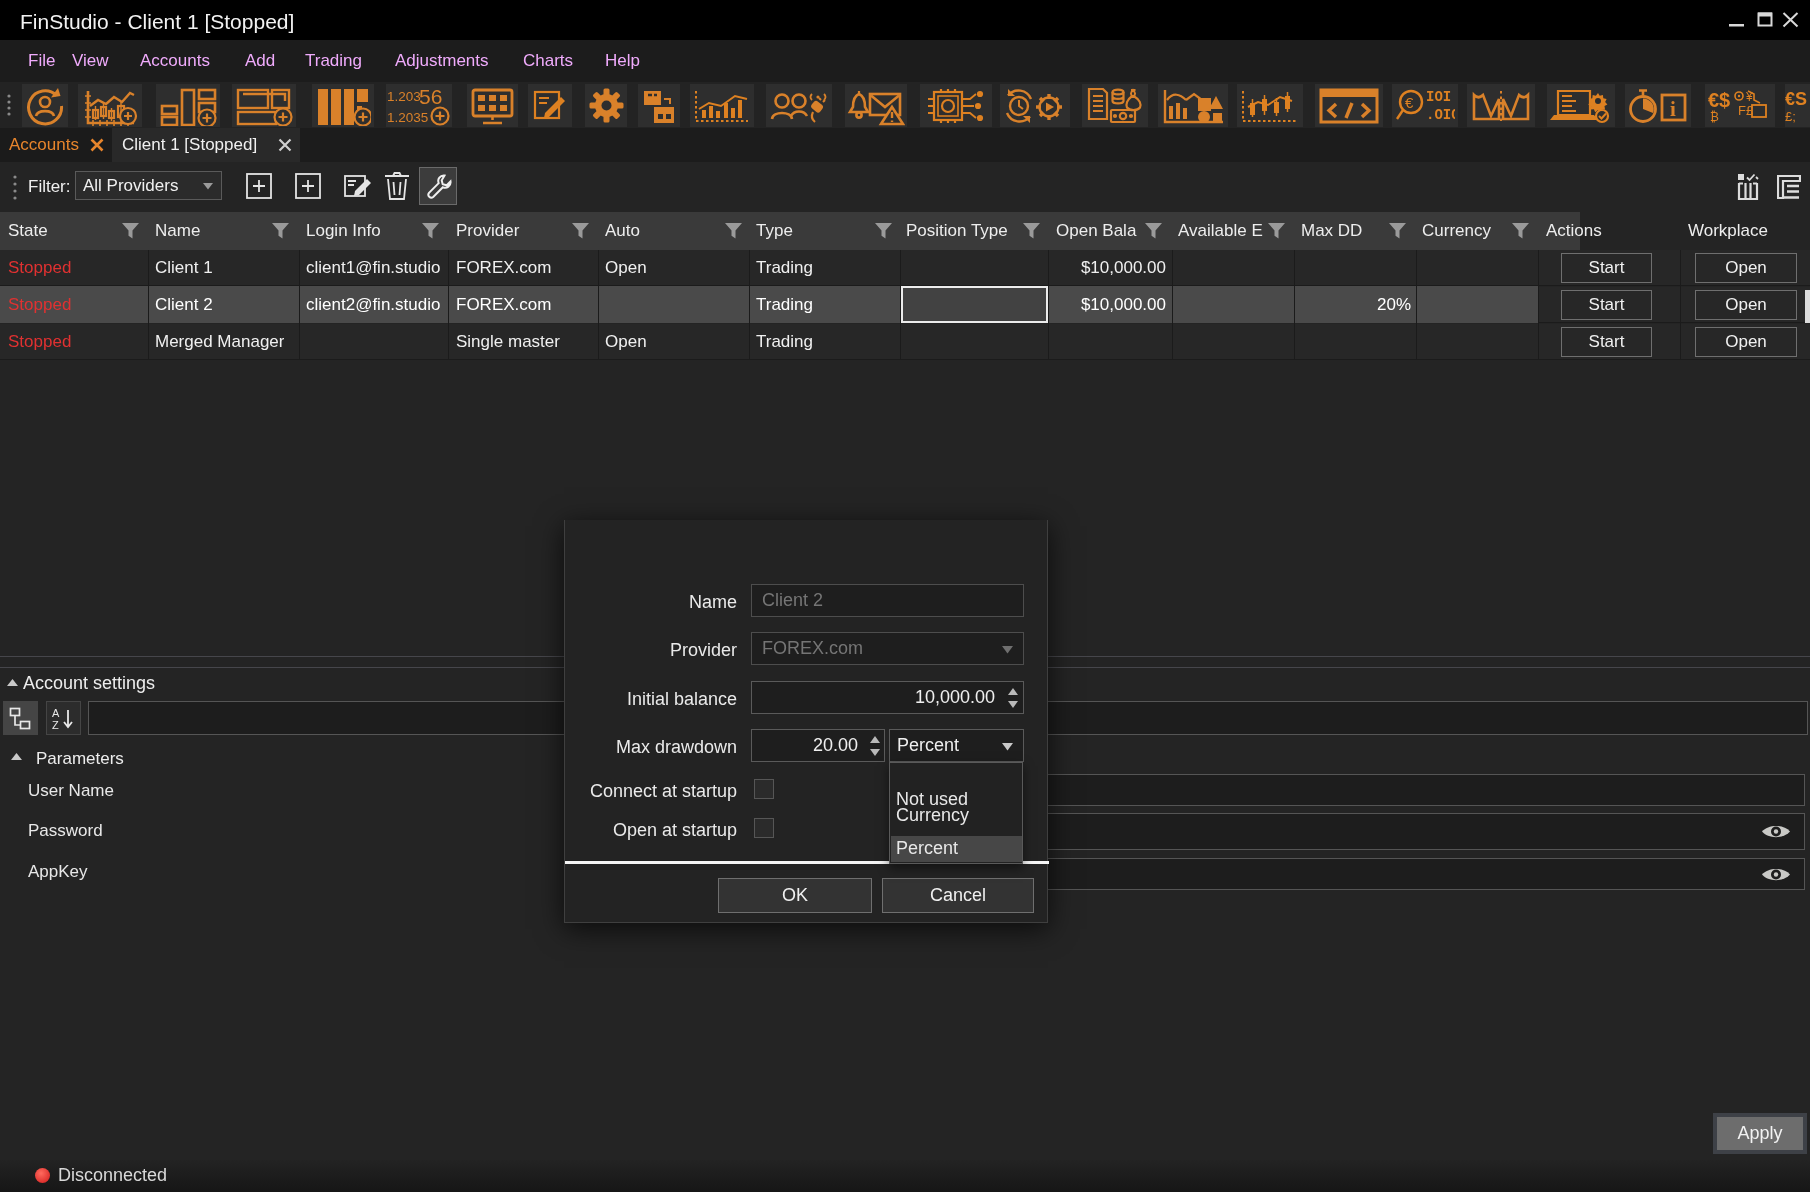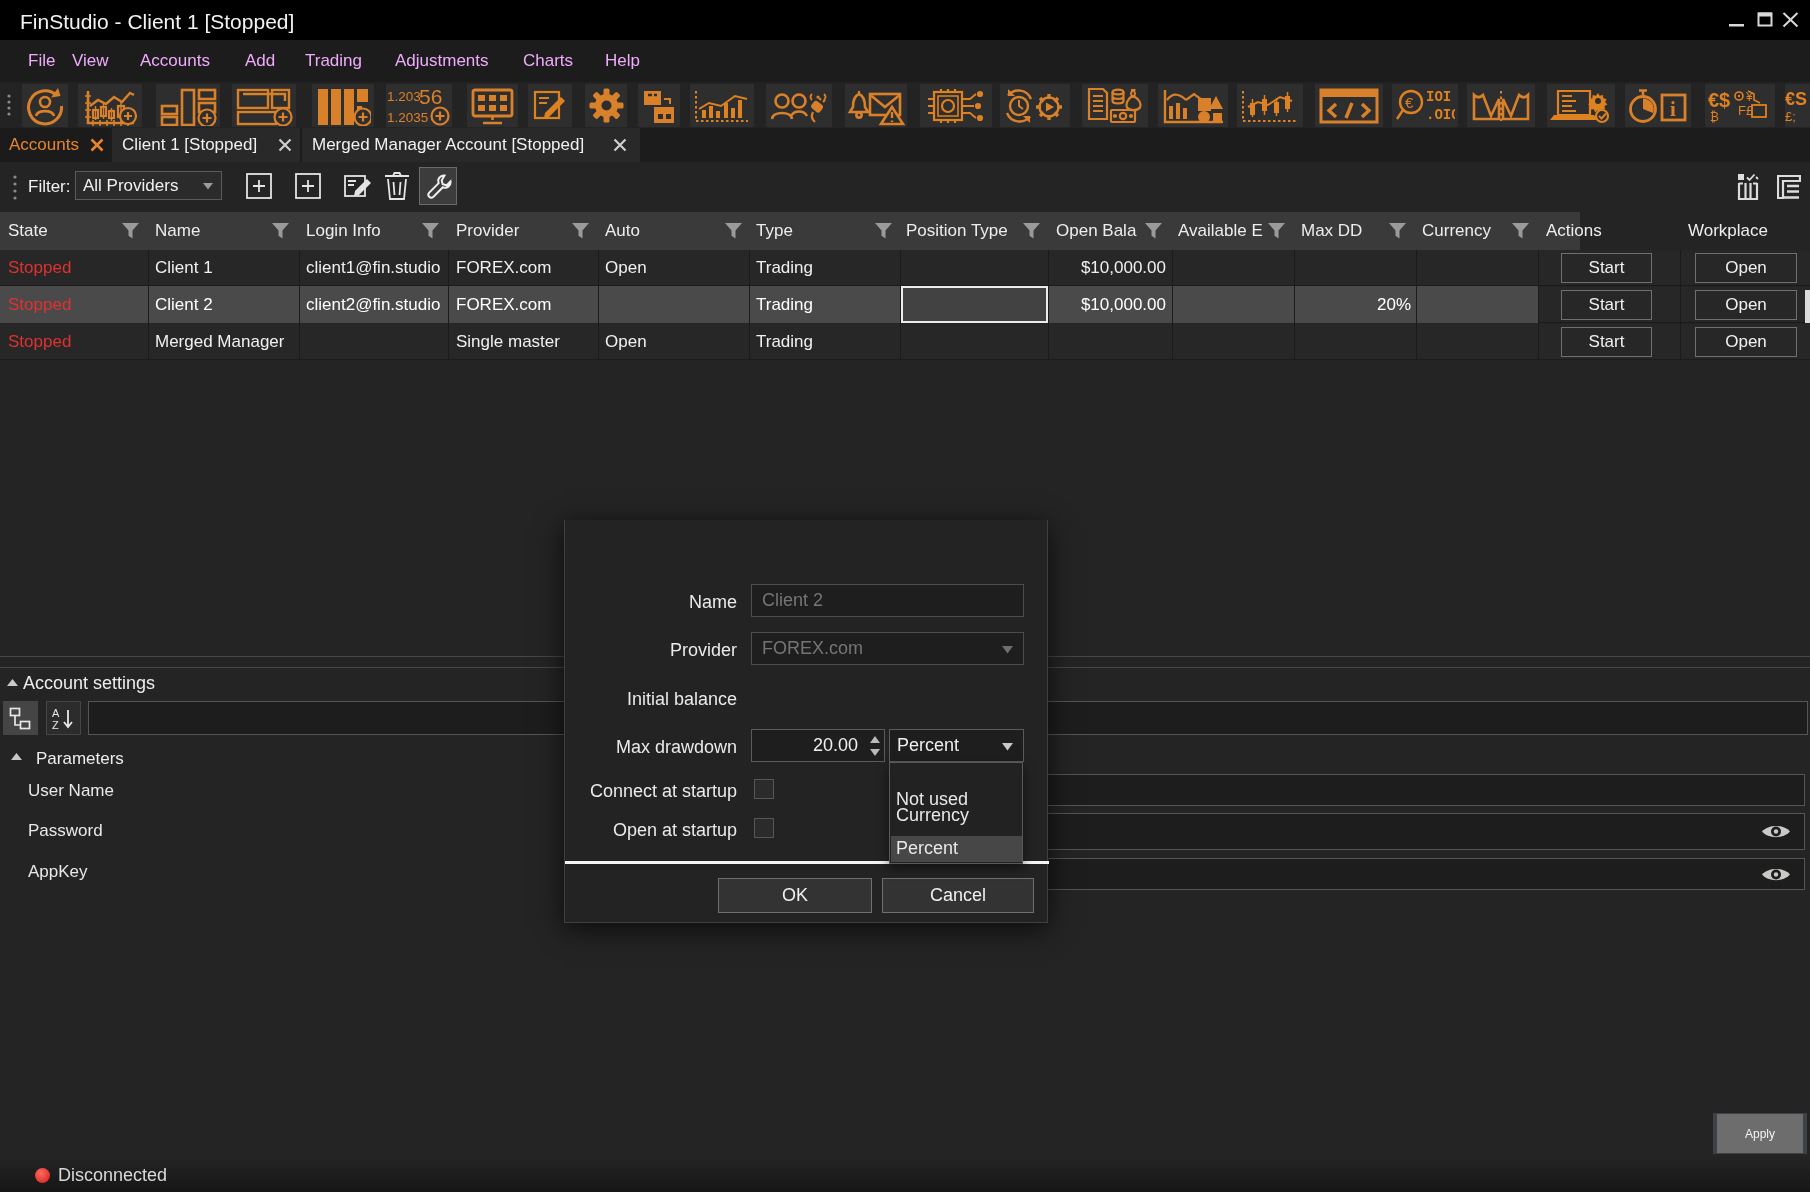--- a/index.html
+++ b/index.html
@@ -343,23 +343,20 @@
       </svg>
     </div>
   </div>
   <div class="abs" id="tabbar">
     <div class="tab" style="left:0; width:110px; background:#1b1b1b; color:#e8852c; padding-left:9px;">Accounts<svg class="x" style="left:90px; top:10px;" width="14" height="14" viewBox="0 0 14 14">
         <path d="M1.5 1.5 L12.5 12.5 M12.5 1.5 L1.5 12.5" stroke="#e8852c" stroke-width="2.6"></path>
       </svg></div>
     <div class="tab" style="left:112px; width:188px; color:#f0f0f0; padding-left:10px; background:#292929;">Client 1 [Stopped]<svg class="x" style="left:166px; top:10px;" width="14" height="14" viewBox="0 0 14 14">
         <path d="M1.5 1.5 L12.5 12.5 M12.5 1.5 L1.5 12.5" stroke="#cfcfcf" stroke-width="2.2"></path>
       </svg></div>
-    <div class="tab" style="left:302px; width:338px; color:#f0f0f0; padding-left:10px; background:#292929;">Merged Manager Account [Stopped]<svg class="x" style="left:311px; top:10px;" width="14" height="14" viewBox="0 0 14 14">
-        <path d="M1.5 1.5 L12.5 12.5 M12.5 1.5 L1.5 12.5" stroke="#cfcfcf" stroke-width="2.2"></path>
-      </svg></div>
   </div>
   <div class="abs" id="filterbar">
     <svg class="abs" style="left:12px; top:13px;" width="6" height="26" viewBox="0 0 6 26">
       <circle cx="3" cy="2" r="1.6" fill="#8a8a8a"></circle>
       <circle cx="3" cy="9" r="1.6" fill="#8a8a8a"></circle>
       <circle cx="3" cy="16" r="1.6" fill="#8a8a8a"></circle>
       <circle cx="3" cy="23" r="1.6" fill="#8a8a8a"></circle>
     </svg>
     <div class="abs" style="left:28px; top:15px; font-size:17px;">Filter:</div>
     <div class="abs" style="left:75px; top:9px; width:147px; height:29px; background:#2b2b2b; border:1px solid #5a5a5a;">
@@ -537,41 +534,48 @@
       <circle cx="14" cy="8.5" r="2.2" fill="#c9c9c6"></circle>
     </svg>
     <svg class="abs" style="left:1762px; top:866px;" width="28" height="17" viewBox="0 0 28 17">
       <path d="M0 8.5 C6 1 22 1 28 8.5 C22 16 6 16 0 8.5z" fill="#c9c9c6"></path>
       <circle cx="14" cy="8.5" r="5" fill="#1d1d1d"></circle>
       <circle cx="14" cy="8.5" r="2.2" fill="#c9c9c6"></circle>
     </svg>
   </div>
   <div class="abs" id="applyrow">
     <div class="abs" style="left:1713px; top:1113px; width:94px; height:41px; background:#3e4147; display:flex; align-items:center; justify-content:center;">
-      <div style="width:86px; height:39px; background:#6d6d6d; color:#f2f2f2; font-size:12px; display:flex; align-items:center; justify-content:center;text-align:center;">Apply</div>
+      <div style="width:86px; height:33px; background:#6d6d6d; color:#f2f2f2; font-size:18px; display:flex; align-items:center; justify-content:center;text-align:center;">Apply</div>
     </div>
   </div>
   <div class="abs" id="statusbar">
     <div class="abs" style="left:0; top:1160px; width:1810px; height:32px; background:linear-gradient(#232323,#161616);"></div>
     <div class="abs" style="left:35px; top:1168px; width:15px; height:15px; border-radius:50%; background:radial-gradient(circle at 40% 35%, #ff6a5e, #d11a1a);"></div>
     <div class="abs" style="left:58px; top:1165px; font-size:18px; color:#d9d9d9;">Disconnected</div>
   </div>
   <div class="abs" id="dialog">
     <div class="dlabel" style="left:0px; top:72px; width:172px;">Name</div>
     <div class="dinput" style="left:186px; top:64px; width:273px; height:33px; border-color:#4d4d4d;">
       <div class="abs" style="left:10px; top:5px; color:#757575;">Client 2</div>
     </div>
     <div class="dlabel" style="left:0px; top:120px; width:172px;">Provider</div>
     <div class="dinput" style="left:186px; top:112px; width:273px; height:33px; border-color:#4d4d4d;">
       <div class="abs" style="left:10px; top:5px; color:#757575;">FOREX.com</div>
       <svg class="abs" style="right:10px; top:13px;" width="11" height="8" viewBox="0 0 11 8">
         <path d="M0 0 h11 l-5.5 7.5z" fill="#6f6f6f"></path>
       </svg>
     </div>
     <div class="dlabel" style="left:0px; top:169px; width:172px;">Initial balance</div>
+    <div class="dinput" style="left:186px; top:161px; width:273px; height:33px;">
+      <div class="abs" style="right:28px; top:5px; color:#efefef;">10,000.00</div>
+      <svg class="abs" style="right:4px; top:5px;" width="12" height="22" viewBox="0 0 12 22">
+        <path d="M1 8 L6 1 L11 8z" fill="#b9b9b9"></path>
+        <path d="M1 14 L6 21 L11 14z" fill="#b9b9b9"></path>
+      </svg>
+    </div>
     <div class="dlabel" style="left:0px; top:217px; width:172px;">Max drawdown</div>
     <div class="dinput" style="left:186px; top:209px; width:134px; height:33px;">
       <div class="abs" style="right:26px; top:5px; color:#efefef;">20.00</div>
       <svg class="abs" style="right:3px; top:5px;" width="12" height="22" viewBox="0 0 12 22">
         <path d="M1 8 L6 1 L11 8z" fill="#b9b9b9"></path>
         <path d="M1 14 L6 21 L11 14z" fill="#b9b9b9"></path>
       </svg>
     </div>
     <div class="dinput" style="left:324px; top:209px; width:135px; height:33px;">
       <div class="abs" style="left:7px; top:5px; color:#efefef;">Percent</div>

